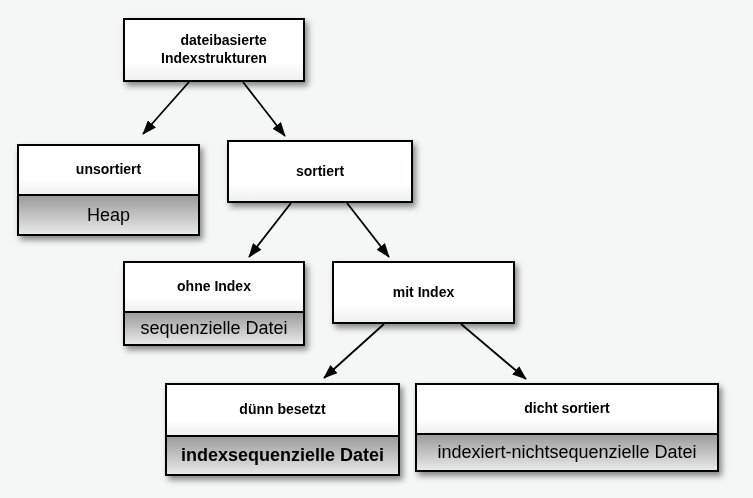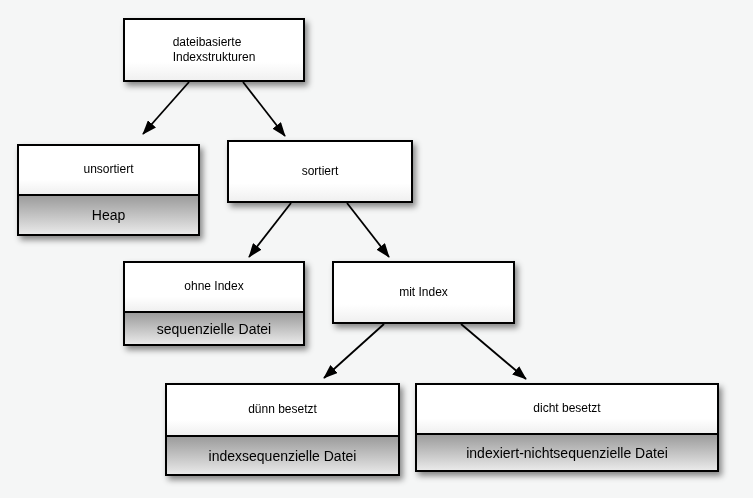--- a/index.html
+++ b/index.html
@@ -30,48 +30,49 @@
     background: #ffffff;
     box-shadow: 3px 4px 6px rgba(0,0,0,0.45);
     display: flex;
     flex-direction: column;
   }
   .label {
     flex: 1 1 auto;
     display: flex;
     align-items: center;
     justify-content: center;
-    text-align: left;
-    font-size: 12px;
+    text-align: right;
+    font-size: 14px;
     line-height: 1.28;
     color: #000000;
     white-space: pre-line;
     background: linear-gradient(180deg, #ffffff 0%, #ffffff 70%, #f0f0f0 100%);
+    font-weight: bold;
   }
   .sublabel {
     flex: 0 0 auto;
     display: flex;
     align-items: center;
     justify-content: center;
     text-align: center;
-    font-size: 14px;
+    font-size: 18px;
     color: #000000;
     border-top: 2px solid #000000;
     background: linear-gradient(180deg, #9c9c9c 0%, #c6c6c6 55%, #e9e9e9 100%);
   }
   
   #node-root        { left: 123px; top: 18px;  width: 182px; height: 64px; }
   #node-unsortiert  { left: 17px;  top: 144px; width: 183px; height: 92px; }
   #node-unsortiert .sublabel { height: 38px; }
   #node-sortiert    { left: 227px; top: 140px; width: 186px; height: 63px; }
   #node-ohne-index  { left: 123px; top: 261px; width: 182px; height: 85px; }
   #node-ohne-index .sublabel { height: 31px; }
   #node-mit-index   { left: 332px; top: 261px; width: 183px; height: 63px; }
   #node-duenn       { left: 165px; top: 383px; width: 235px; height: 93px; }
-  #node-duenn .sublabel { height: 37px; }
+  #node-duenn .sublabel { height: 37px; font-weight: bold; }
   #node-dicht       { left: 415px; top: 383px; width: 304px; height: 89px; }
   #node-dicht .sublabel { height: 35px; }
 </style>
 </head>
 <body>
 
 <div class="canvas">
 
   <svg class="edges" width="753" height="498" viewBox="0 0 753 498">
     <defs>
@@ -109,17 +110,17 @@
     <div class="label">ohne Index</div>
     <div class="sublabel">sequenzielle Datei</div>
   </div>
 
   <div class="node" id="node-duenn">
     <div class="label">dünn besetzt</div>
     <div class="sublabel">indexsequenzielle Datei</div>
   </div>
 
   <div class="node" id="node-dicht">
-    <div class="label">dicht besetzt</div>
+    <div class="label">dicht sortiert</div>
     <div class="sublabel">indexiert-nichtsequenzielle Datei</div>
   </div>
 
 </div>
 
 </body></html>

